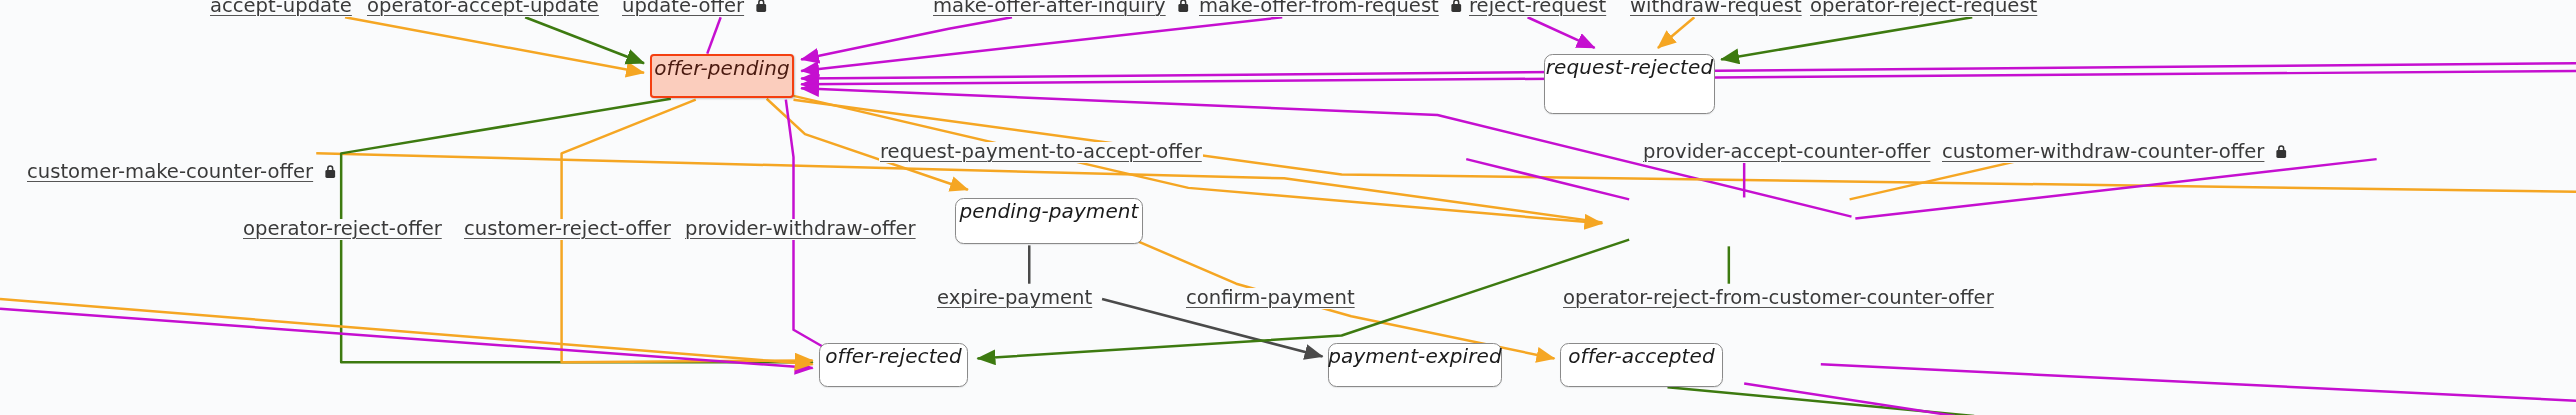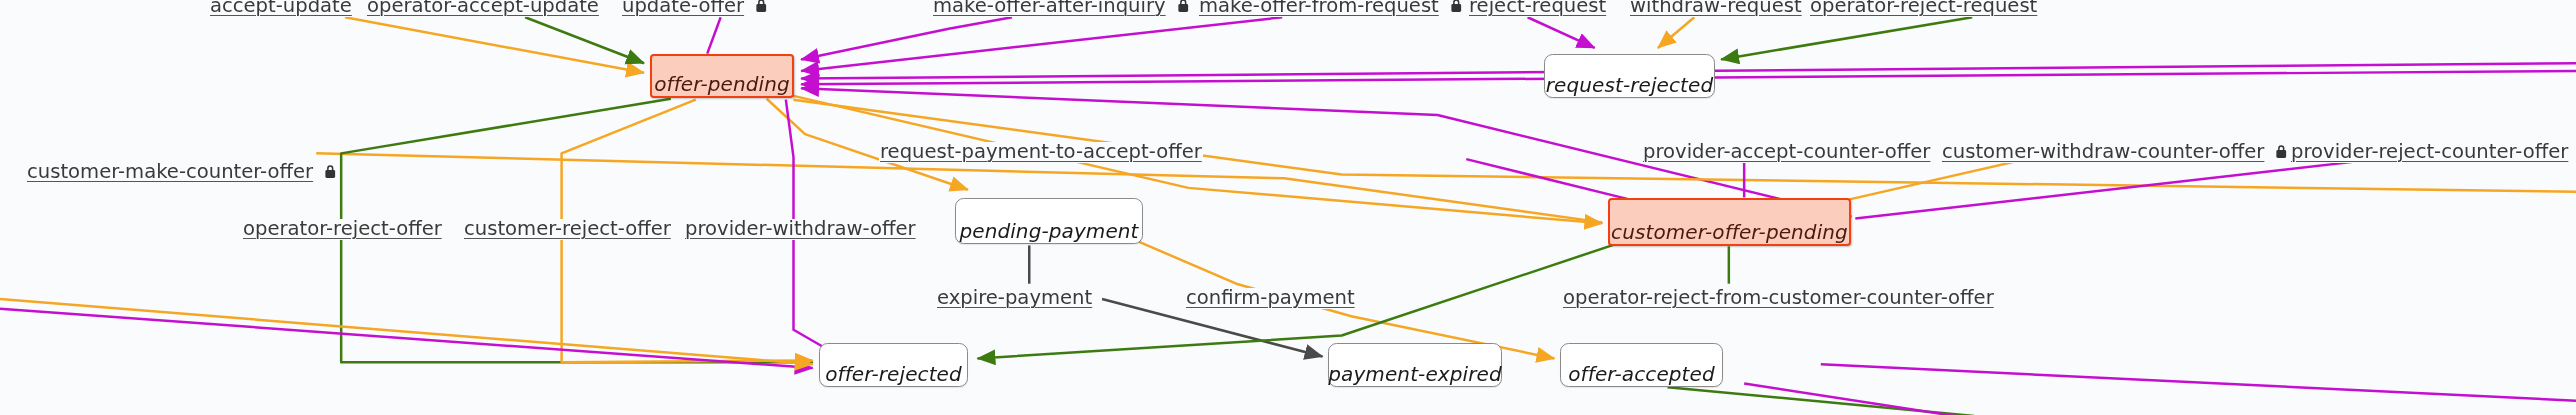--- a/index.html
+++ b/index.html
@@ -21,21 +21,21 @@
     top: 0;
     width: 2576px;
     height: 416px;
     pointer-events: none;
   }
   
   .node {
     position: absolute;
     box-sizing: border-box;
     display: flex;
-    align-items: flex-end;
+    align-items: flex-start;
     justify-content: center;
     font-style: italic;
     font-size: 20px;
     letter-spacing: 0.1px;
     white-space: nowrap;
     z-index: 6;
   }
   .node.normal {
     background: #ffffff;
     border: 1.5px solid #8a8a8a;
@@ -138,27 +138,24 @@
       <path stroke="#3d7a10" d="M 1740,404 L 2060,434"></path>
       <path stroke="#c50fd0" d="M 2688,418 L 1900,380"></path>
       <path stroke="#c50fd0" d="M 2040,434 L 1820,400"></path>
     </g>
   </svg>
 
   <div class="node active" style="left:650px; top:54px; width:144px; height:44px;">
     <span>offer-pending</span>
   </div>
 
-  <div class="node normal" style="left:1544px; top:54px; width:171px; height:44px;">
+  <div class="node normal" style="left:1544px; top:54px; width:171px; height:60px;">
     <span>request-rejected</span>
   </div>
 
-  <div class="node active" style="left:1608px; top:198px; width:243px; height:48px;">
-    <span>customer-offer-pending</span>
-  </div>
 
   <div class="node normal" style="left:955px; top:198px; width:188px; height:46px;">
     <span>pending-payment</span>
   </div>
 
   <div class="node normal" style="left:819px; top:343px; width:149px; height:44px;">
     <span>offer-rejected</span>
   </div>
 
   <div class="node normal" style="left:1328px; top:343px; width:174px; height:44px;">
@@ -231,24 +228,20 @@
   </div>
 
   <div class="tlabel" style="left:1941px; top:142px;">
     <span class="txt">customer-withdraw-counter-offer</span>
     <span class="lock"><svg width="12.5" height="15.3" viewBox="0 0 13 16">
           <path d="M3.2 6.6V4.6a3.3 3.3 0 0 1 6.6 0v2h-1.6V4.6a1.7 1.7 0 0 0-3.4 0v2z" fill="#333"></path>
           <rect x="1.4" y="6.4" width="10.2" height="8.2" rx="1.5" fill="#333"></rect>
         </svg></span>
   </div>
 
-  <div class="tlabel" style="left:2290px; top:142px;">
-    <span class="txt">provider-reject-counter-offer</span>
-    
-  </div>
 
   <div class="tlabel" style="left:242px; top:219px;">
     <span class="txt">operator-reject-offer</span>
   </div>
 
   <div class="tlabel" style="left:463px; top:219px;">
     <span class="txt">customer-reject-offer</span>
   </div>
 
   <div class="tlabel" style="left:684px; top:219px;">

